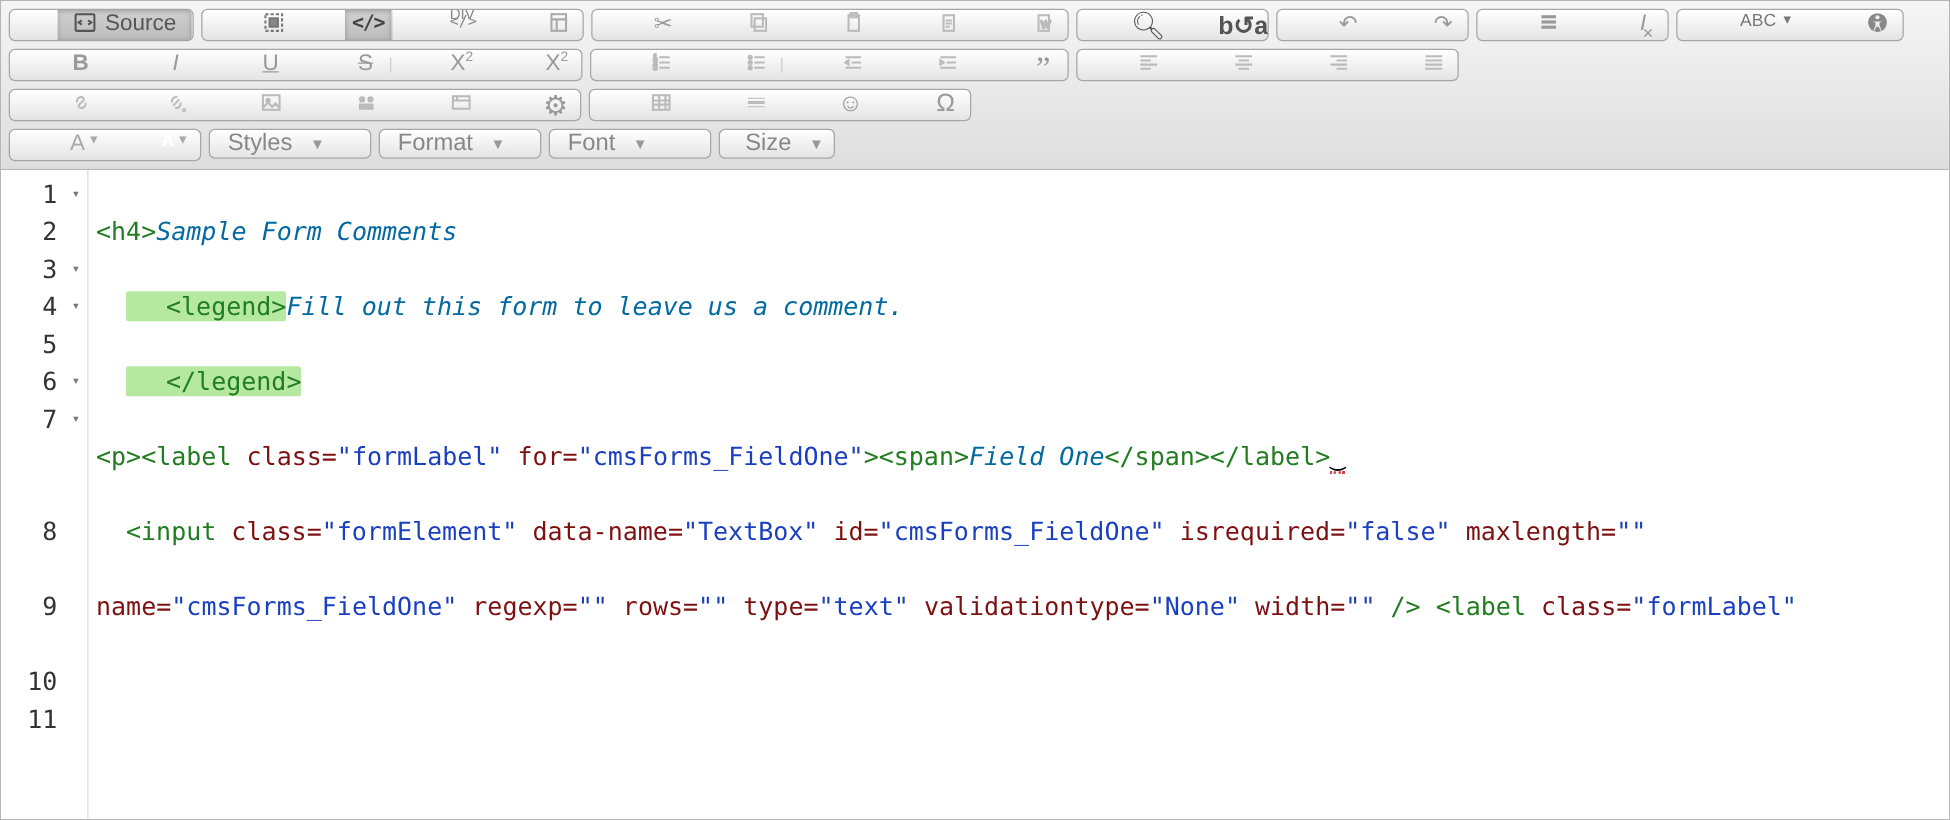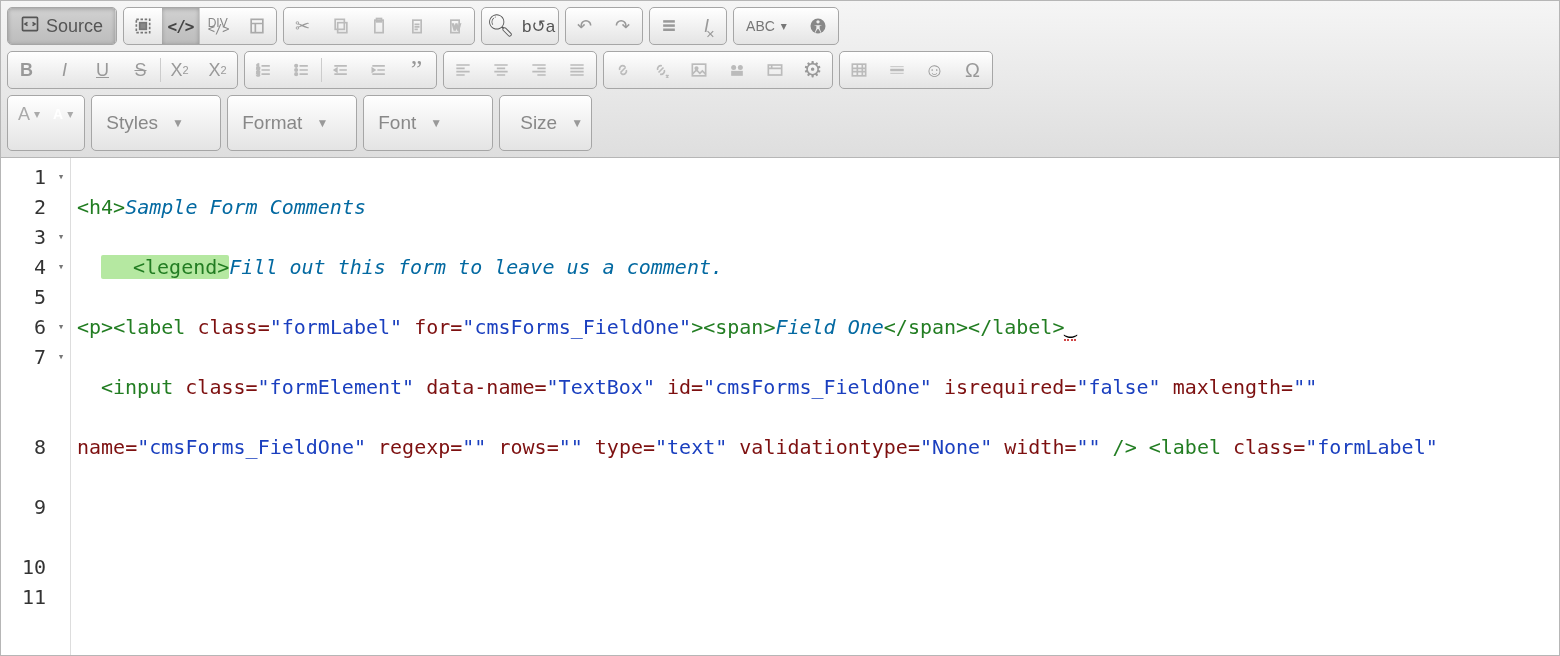--- a/index.html
+++ b/index.html
@@ -29,48 +29,49 @@
   .toolbar-row:last-child { margin-bottom: 0; }
   .toolbar-group {
     display: inline-flex;
     border: 1px solid #a6a6a6;
     border-radius: 5px;
     background: linear-gradient(to bottom, #ffffff 0%, #e4e4e4 100%);
     overflow: hidden;
   }
   .tbtn {
     width: 38px;
-    height: 36px;
-    display: flex;
-    align-items: center;
+    height: 24px;
+    display: flex;
+    align-items: flex-start;
     justify-content: center;
     border-right: 1px solid rgba(0,0,0,0);
     color: #555;
     cursor: pointer;
     user-select: none;
     font-size: 18px;
     font-family: Arial, sans-serif;
+    margin-left: 38px;
   }
   .tbtn.wider { width: auto; padding: 0 12px; gap:6px;}
   .tbtn.active {
     background: linear-gradient(to bottom, #d1d1d1 0%, #bcbcbc 100%);
     box-shadow: inset 0 1px 4px rgba(0,0,0,0.25);
   }
   .tbtn.disabled { color: #aaa; cursor: default; }
   .tbtn svg { width: 20px; height: 20px; }
   .group-sep-inner {
     width:1px;
     background: #ccc;
     margin: 6px 0;
   }
   .combo {
     border: 1px solid #a6a6a6;
     border-radius: 5px;
     background: linear-gradient(to bottom, #ffffff 0%, #e4e4e4 100%);
-    height: 56px;
+    height: 24px;
     display: flex;
     align-items: center;
     padding: 0 8px 0 14px;
     color: #888;
     font-size: 19px;
     gap: 14px;
     cursor: pointer;
   }
   .combo .caret {
     font-size: 12px;
@@ -203,21 +204,21 @@
             <svg viewBox="0 0 24 24" fill="none" stroke="#bbb" stroke-width="2">
               <rect x="7" y="5" width="10" height="15"></rect>
               <text x="9" y="17" font-size="10" fill="#bbb">W</text>
             </svg>
           </div>
       </div>
 
       <div class="toolbar-group">
         <div class="tbtn" style="font-size:22px">🔍︎</div>
         <div class="tbtn">
-            <span style="font-size:17px;font-weight:normal">b↺a</span>
+            <span style="font-size:20px;font-weight:bold">b↺a</span>
           </div>
       </div>
 
       <div class="toolbar-group small-row">
         <div class="tbtn disabled">↶</div>
         <div class="tbtn disabled">↷</div>
       </div>
 
       <div class="toolbar-group small-row">
         <div class="tbtn disabled">
@@ -454,20 +455,21 @@
           <span class="gfold"></span>
         </div>
         <div class="gline">
           <span class="gnum">11</span>
           <span class="gfold"></span>
         </div>
       </div>
     <div class="code">
 <div class="cline"><span class="t-tag">&lt;h4&gt;</span><span class="t-text">Sample Form Comments</span></div>
 <div class="cline"><span class="indent1"><span class="t-tag hl-green">&lt;legend&gt;</span><span class="t-text">Fill out this form to leave us a comment.</span></span></div>
+<div class="cline"><span class="indent1"><span class="t-tag hl-green">&lt;/legend&gt;</span></span></div>
 <div class="cline"><span class="t-tag">&lt;p&gt;</span><span class="t-tag">&lt;label </span><span class="t-attr">class=</span><span class="t-val">"formLabel"</span><span class="t-attr"> for=</span><span class="t-val">"cmsForms_FieldOne"</span><span class="t-tag">&gt;</span><span class="t-tag">&lt;span&gt;</span><span class="t-text">Field One</span><span class="t-tag">&lt;/span&gt;</span><span class="t-tag">&lt;/label&gt;</span><span class="t-err">‿</span></div>
 <div class="cline"><span class="indent1"><span class="t-tag">&lt;input </span><span class="t-attr">class=</span><span class="t-val">"formElement"</span><span class="t-attr"> data-name=</span><span class="t-val">"TextBox"</span><span class="t-attr"> id=</span><span class="t-val">"cmsForms_FieldOne"</span><span class="t-attr"> isrequired=</span><span class="t-val">"false"</span><span class="t-attr"> maxlength=</span><span class="t-val">""</span></span></div>
 <div class="cline"><span class="t-attr">name=</span><span class="t-val">"cmsForms_FieldOne"</span><span class="t-attr"> regexp=</span><span class="t-val">""</span><span class="t-attr"> rows=</span><span class="t-val">""</span><span class="t-attr"> type=</span><span class="t-val">"text"</span><span class="t-attr"> validationtype=</span><span class="t-val">"None"</span><span class="t-attr"> width=</span><span class="t-val">""</span><span class="t-tag"> /&gt;</span><span class="t-tag"> &lt;label </span><span class="t-attr">class=</span><span class="t-val">"formLabel"</span></div>
 
 
 
 
 
 
 

